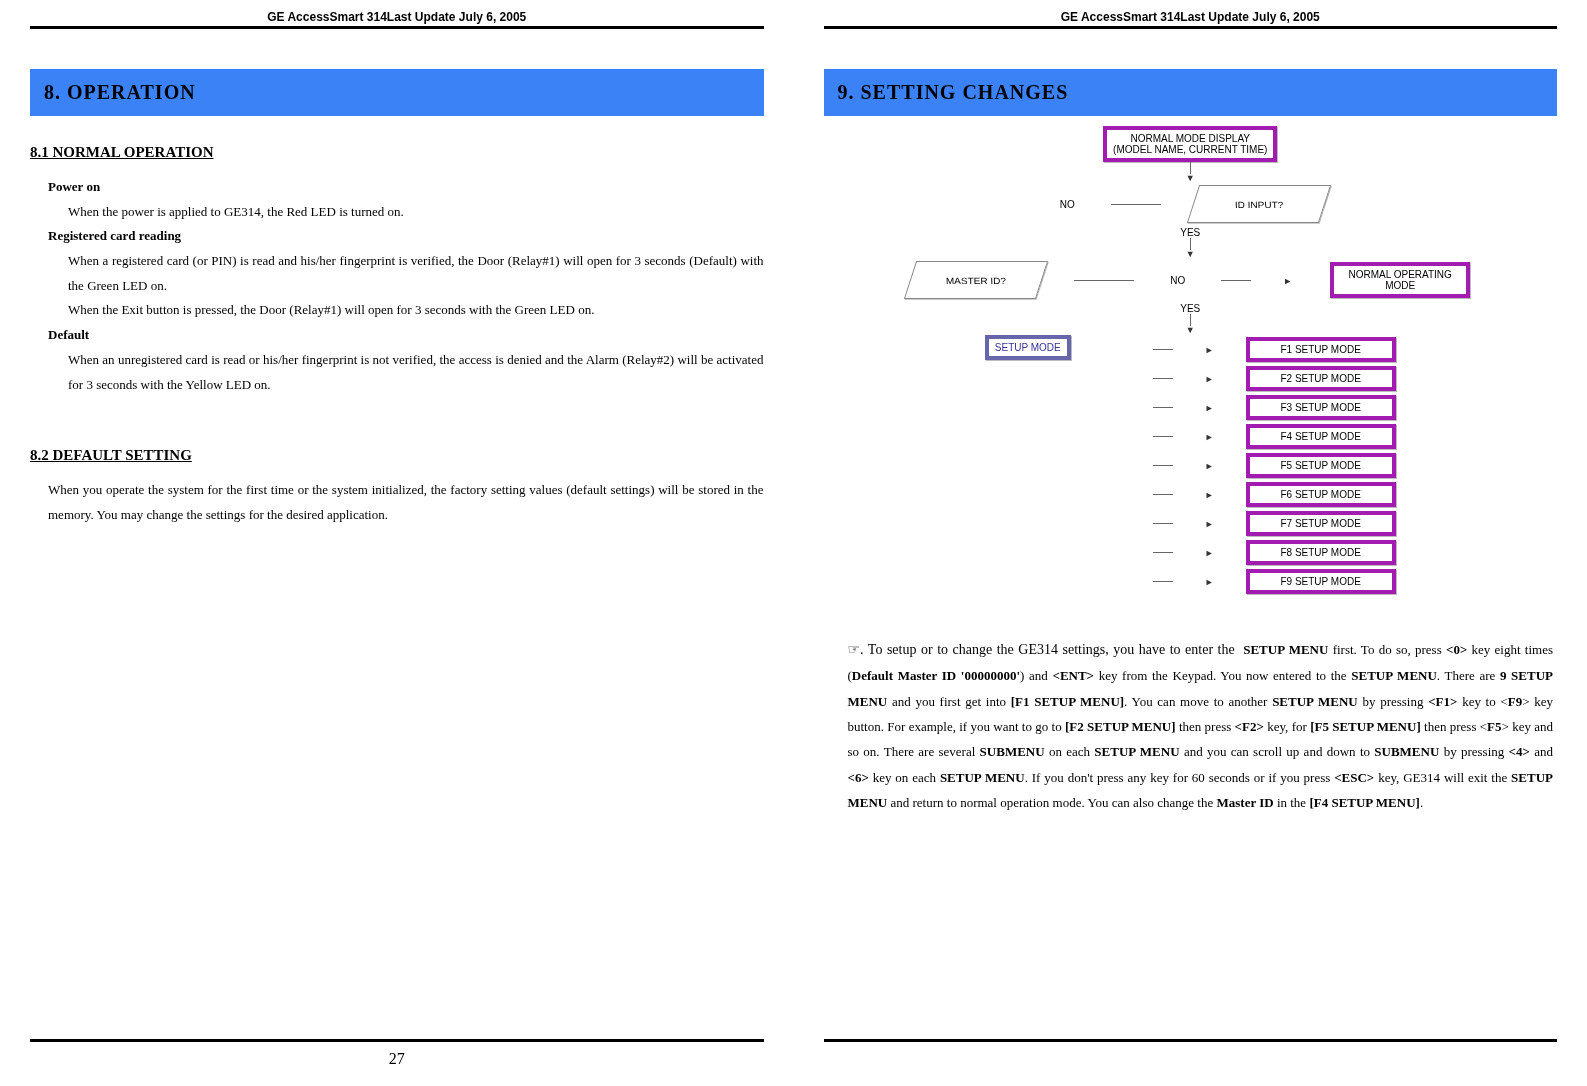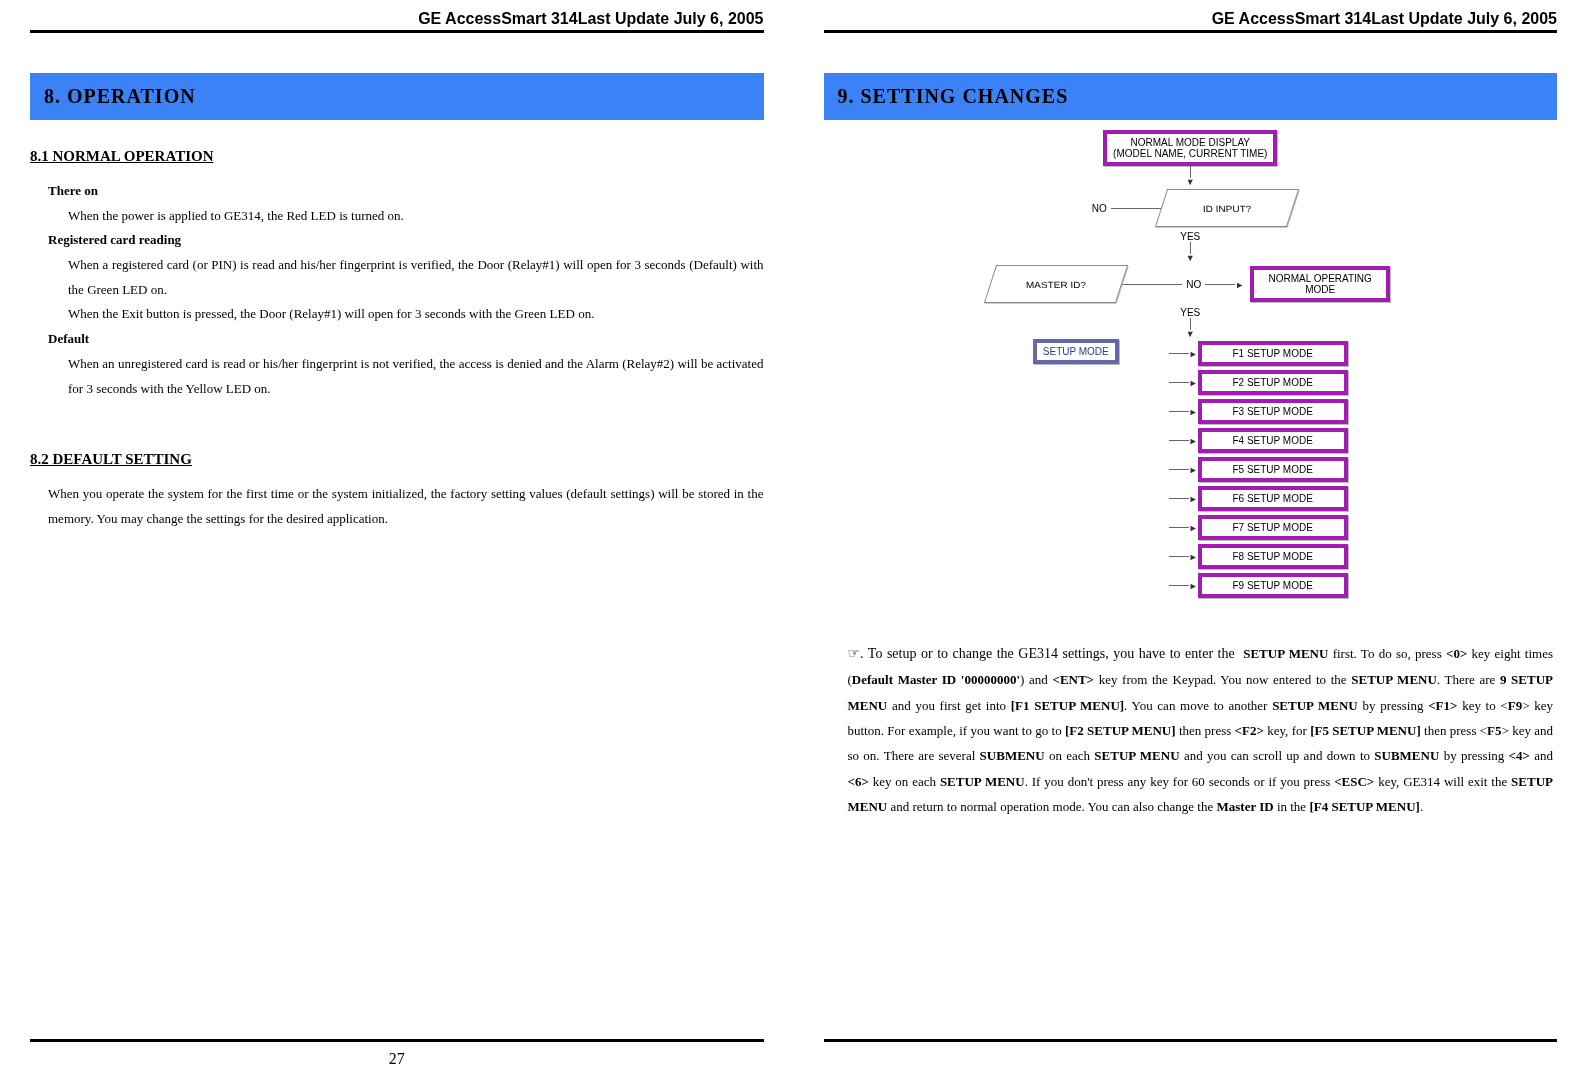--- a/index.html
+++ b/index.html
@@ -15,24 +15,24 @@
     height: 1086px;
   }
   .page {
     width: 50%;
     box-sizing: border-box;
     position: relative;
     padding: 10px 30px 40px 30px;
   }
   .page-hdr {
     display: flex;
-    justify-content: flex-end;
+    justify-content: center;
     font-family: Arial, Helvetica, sans-serif;
     font-weight: bold;
-    font-size: 16px;
+    font-size: 12px;
     border-bottom: 3px solid #000;
     padding-bottom: 2px;
     margin-bottom: 40px;
   }
   .section-hdr {
     background: #3b82f6;
     padding: 12px 14px;
     font-family: "Times New Roman", serif;
     font-weight: bold;
     font-size: 20px;
@@ -66,21 +66,21 @@
   .fc-box { border: 4px solid #a21caf; background: #fff; padding: 3px 6px; display: inline-block; box-shadow: 1px 1px 0 #bbb; }
   .fc-setup { border-color:#66a; color:#339; }
   .diamond-wrap { display:inline-block; position:relative; }
   .diamond { width: 130px; height: 40px; transform: skewX(-18deg) scaleY(.9); border:1px solid #888; box-shadow: 1px 1px 0 #bbb; display:flex;align-items:center;justify-content:center;}
   .diamond span { transform: skewX(18deg); font-size:10px; }
   .arrow-down::after { content:"▼"; font-size:9px; color:#333; display:block; line-height:1; }
   .arrow-right::after { content:"►"; font-size:9px; color:#333; }
   .conn-v { width:1px; height:12px; background:#666; margin:0 auto; }
   .conn-h { height:1px; background:#666; display:inline-block; vertical-align:middle; }
   .col { display:flex; flex-direction:column; align-items:center; }
-  .row { display:flex; align-items:center; }
+  .row { display:flex; align-items:center;gap:32px; }
   .lbl { font-size:10px; margin:0 4px; }
   .menu-list .fc-box { width:130px; margin:2px 0; }
   .instr { margin-top: 40px; line-height: 1.95; text-align: justify; padding: 0 4px 0 24px; }
   .hand { font-size: 14px; margin-right: 4px; }
   b { font-weight:bold; }
 </style>
 </head>
 <body>
 
 <div class="spread">
@@ -89,21 +89,21 @@
     <div class="page-hdr">
       <span>GE AccessSmart 314</span>
       <span>Last Update July 6, 2005</span>
     </div>
 
     <div class="section-hdr">8.  OPERATION</div>
 
     <div class="sub-hdr">8.1 NORMAL OPERATION</div>
 
     <div class="block">
-      <div class="item-title">There on</div>
+      <div class="item-title">Power on</div>
       <div class="item-body">When the power is applied to GE314, the Red LED is turned on.</div>
       <div class="item-title">Registered card reading</div>
       <div class="item-body">When a registered card (or PIN) is read and his/her fingerprint is verified, the Door (Relay#1) will open for 3 seconds (Default) with the Green LED on.</div>
       <div class="item-body">When the Exit button is pressed, the Door (Relay#1) will open for 3 seconds with the Green LED on.</div>
       <div class="item-title">Default</div>
       <div class="item-body">When an unregistered card is read or his/her fingerprint is not verified, the access is denied and the Alarm (Relay#2) will be activated for 3 seconds with the Yellow LED on.</div>
     </div>
 
     <div class="sub-hdr" style="margin-top:50px">8.2 DEFAULT SETTING</div>
     <div class="jblock">When you operate the system for the first time or the system initialized, the factory setting values (default settings) will be stored in the memory. You may change the settings for the desired application.</div>

